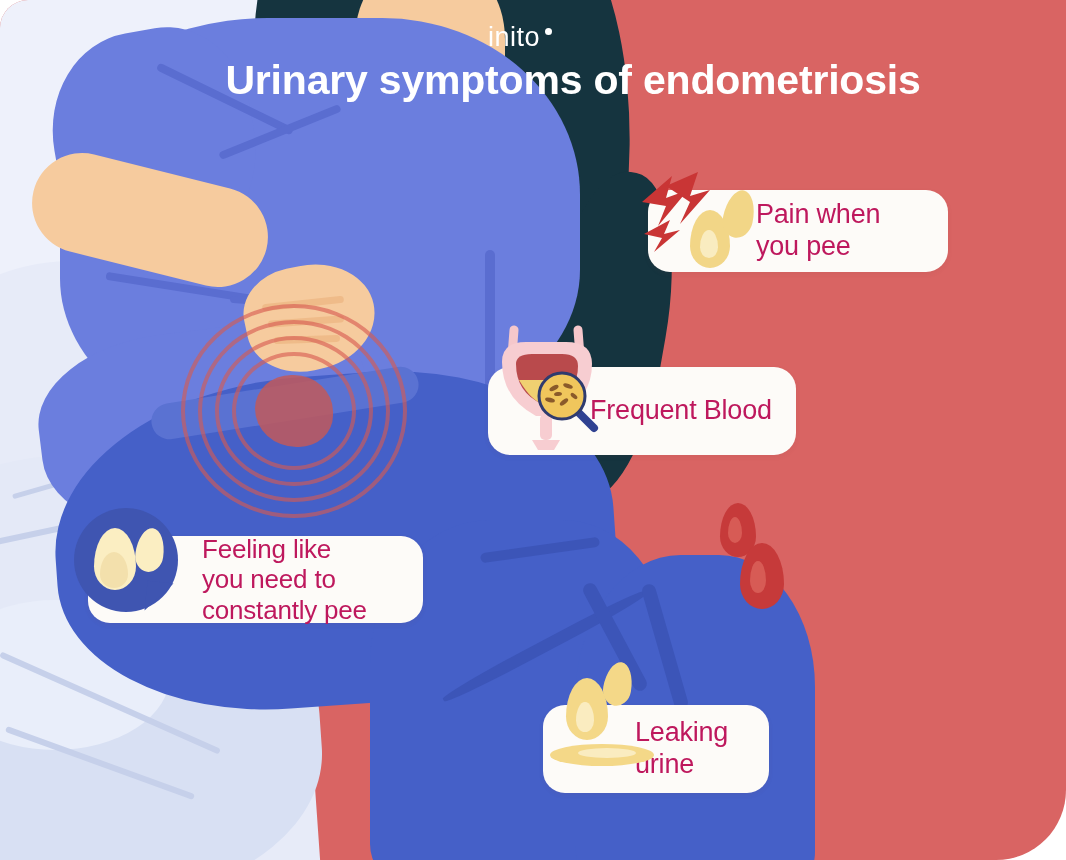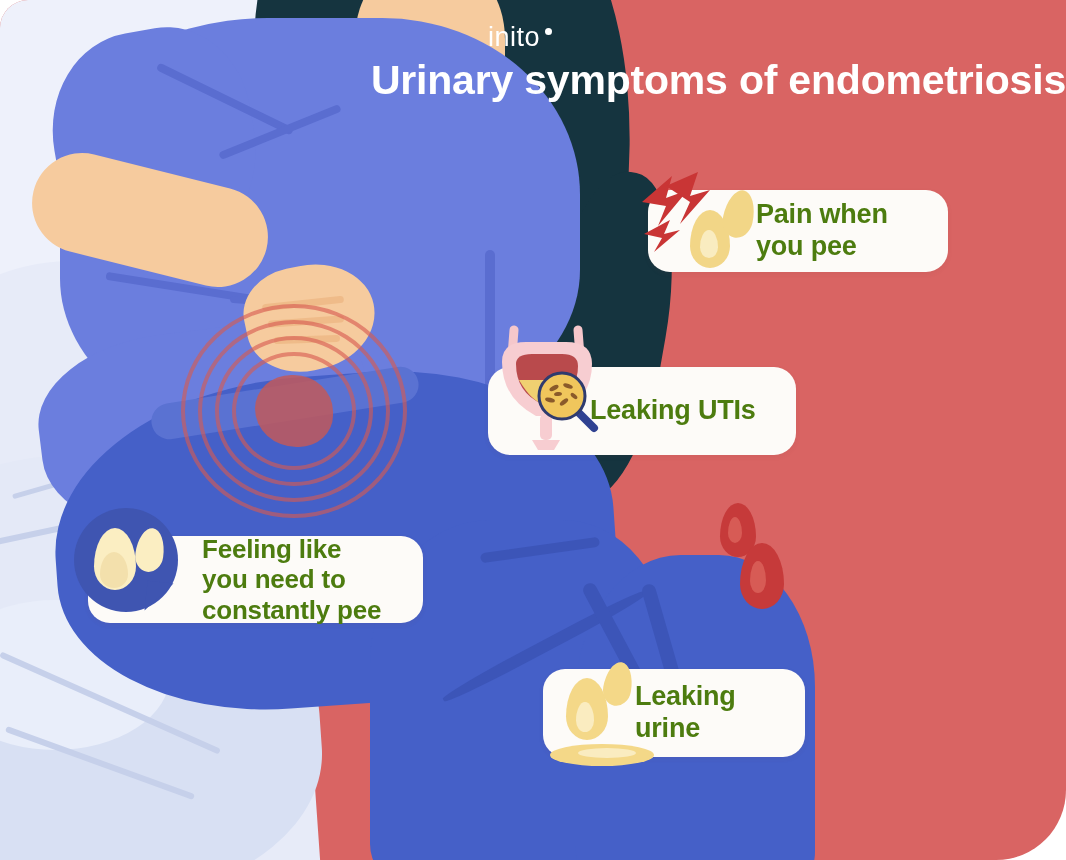--- a/index.html
+++ b/index.html
@@ -292,40 +292,40 @@
     background: #ffffff;
     margin-left: 2px;
     margin-bottom: 12px;
   }
   
   .title {
     position: absolute;
     left: 0;
     right: 0;
     top: 57px;
-    text-align: right;
+    text-align: center;
     color: #ffffff;
     font-size: 41px;
     font-weight: bold;
     letter-spacing: -.2px;
     padding-left: 80px;
   }
   
   .card {
     position: absolute;
     background: #fdfbf8;
     border-radius: 22px;
     display: flex;
     align-items: center;
     box-shadow: 0 2px 5px rgba(120,60,60,.08);
   }
   .card-text {
-    color: #4d7c0f;
+    color: #be185d;
     font-size: 27px;
-    font-weight: bold;
+    font-weight: normal;
     line-height: 1.18;
     white-space: pre-line;
     letter-spacing: -.2px;
   }
   .icon-wrap {
     position: absolute;
     pointer-events: none;
   }
   
   .drop {
@@ -350,21 +350,21 @@
     position: absolute;
     width: 0; height: 0;
     border-left: 26px solid #3f55b1;
     border-bottom: 30px solid transparent;
     transform: rotate(6deg);
   }
   
   #card-blood { left: 706px; top: 537px; width: 238px; height: 83px; }
   #card-blood .card-text { margin-left: 82px; }
   
-  #card-leak { left: 543px; top: 669px; width: 262px; height: 88px; }
+  #card-leak { left: 543px; top: 705px; width: 226px; height: 88px; }
   #card-leak .card-text { margin-left: 92px; }
 </style>
 </head>
 <body>
 
 <div id="canvas">
   <div class="scene">
 
     <div class="wall"></div>
     <div class="wall2"></div>
@@ -436,21 +436,21 @@
       <div class="drop" style="left:88px; top:22px; width:30px; height:48px; background:#f2d687; transform:rotate(12deg);"></div>
 
       <svg width="130" height="120" style="position:absolute; left:0; top:0;">
         <polygon points="6,34 36,8 30,30 52,22 22,58 30,38" fill="#c93535"></polygon>
         <polygon points="30,18 62,4 54,28 74,22 44,56 54,34" fill="#c93535"></polygon>
         <polygon points="8,66 34,52 28,66 44,62 18,84 26,70" fill="#c93535"></polygon>
       </svg>
     </div>
 
     <div class="card" id="card-uti">
-      <div class="card-text">Leaking UTIs</div>
+      <div class="card-text">Frequent Blood</div>
     </div>
     <div class="icon-wrap" style="left:492px; top:322px; width:120px; height:132px;">
       <svg width="120" height="132" style="position:absolute; left:0; top:0;">
 
         <path d="M22,8 L20,34" stroke="#f5c7cb" stroke-width="9" stroke-linecap="round" fill="none"></path>
         <path d="M86,8 L88,34" stroke="#f5c7cb" stroke-width="9" stroke-linecap="round" fill="none"></path>
 
         <path d="M10,40 Q10,20 34,20 L74,20 Q100,20 100,42 Q100,76 66,94 L44,94 Q10,76 10,40 Z" fill="#f7cdd1"></path>
 
         <path d="M24,42 Q24,32 40,32 L70,32 Q86,32 86,44 Q86,70 60,82 L50,82 Q24,70 24,42 Z" fill="#b94a4c"></path>

